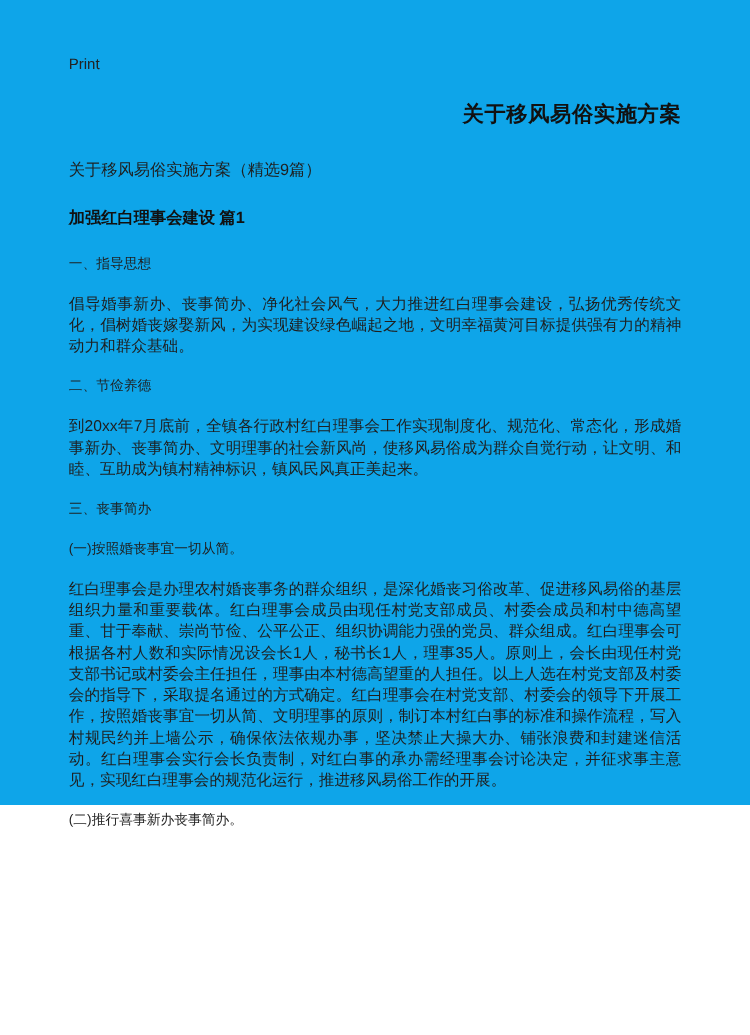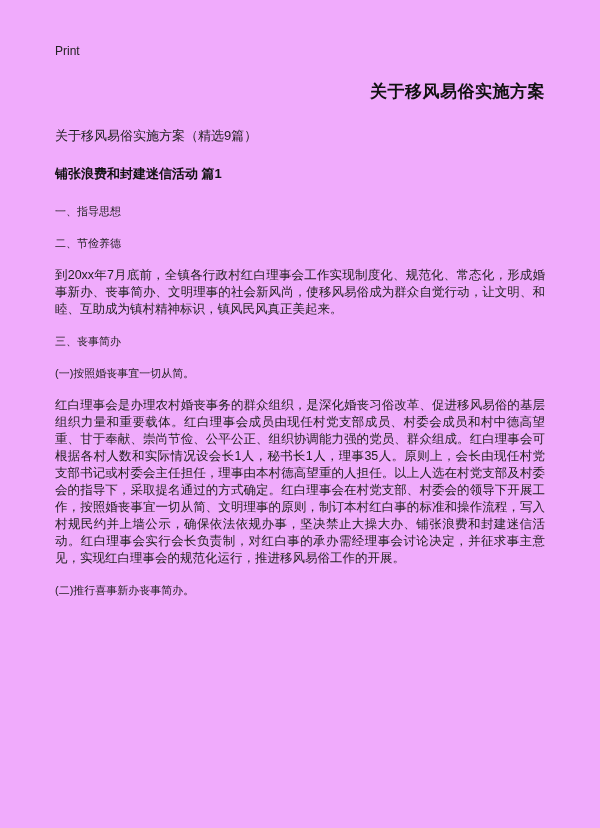--- a/index.html
+++ b/index.html
@@ -10,23 +10,23 @@
   body {
     width: 600px;
     height: 828px;
     overflow: hidden;
     font-family: "Liberation Sans", "DejaVu Sans", sans-serif;
     color: #1f1f1f;
   }
   .page {
     box-sizing: border-box;
     width: 600px;
-    height: 828px;
+    height: 644px;
     padding: 44px 55px 20px 55px;
-    background: #f0abfc;
+    background: #0ea5e9;
   }
   .print-label {
     font-size: 12px;
     color: #222222;
     margin: 0 0 22px 0;
     cursor: pointer;
     width: max-content;
   }
   .doc-title {
     font-size: 17px;
@@ -66,25 +66,26 @@
 <body>
 
 <div class="page">
 
   <div class="print-label">Print</div>
 
   <h1 class="doc-title">关于移风易俗实施方案</h1>
 
   <p class="doc-subtitle">关于移风易俗实施方案（精选9篇）</p>
 
-  <h2 class="section-title">铺张浪费和封建迷信活动 篇1</h2>
+  <h2 class="section-title">加强红白理事会建设 篇1</h2>
 
 
   <p class="sub-heading">一、指导思想</p>
 
+  <p class="para">倡导婚事新办、丧事简办、净化社会风气，大力推进红白理事会建设，弘扬优秀传统文化，倡树婚丧嫁娶新风，为实现建设绿色崛起之地，文明幸福黄河目标提供强有力的精神动力和群众基础。</p>
 
   <p class="sub-heading">二、节俭养德</p>
 
   <p class="para">到20xx年7月底前，全镇各行政村红白理事会工作实现制度化、规范化、常态化，形成婚事新办、丧事简办、文明理事的社会新风尚，使移风易俗成为群众自觉行动，让文明、和睦、互助成为镇村精神标识，镇风民风真正美起来。</p>
 
   <p class="sub-heading">三、丧事简办</p>
 
   <p class="sub-heading">(一)按照婚丧事宜一切从简。</p>
 
   <p class="para">红白理事会是办理农村婚丧事务的群众组织，是深化婚丧习俗改革、促进移风易俗的基层组织力量和重要载体。红白理事会成员由现任村党支部成员、村委会成员和村中德高望重、甘于奉献、崇尚节俭、公平公正、组织协调能力强的党员、群众组成。红白理事会可根据各村人数和实际情况设会长1人，秘书长1人，理事35人。原则上，会长由现任村党支部书记或村委会主任担任，理事由本村德高望重的人担任。以上人选在村党支部及村委会的指导下，采取提名通过的方式确定。红白理事会在村党支部、村委会的领导下开展工作，按照婚丧事宜一切从简、文明理事的原则，制订本村红白事的标准和操作流程，写入村规民约并上墙公示，确保依法依规办事，坚决禁止大操大办、铺张浪费和封建迷信活动。红白理事会实行会长负责制，对红白事的承办需经理事会讨论决定，并征求事主意见，实现红白理事会的规范化运行，推进移风易俗工作的开展。</p>

